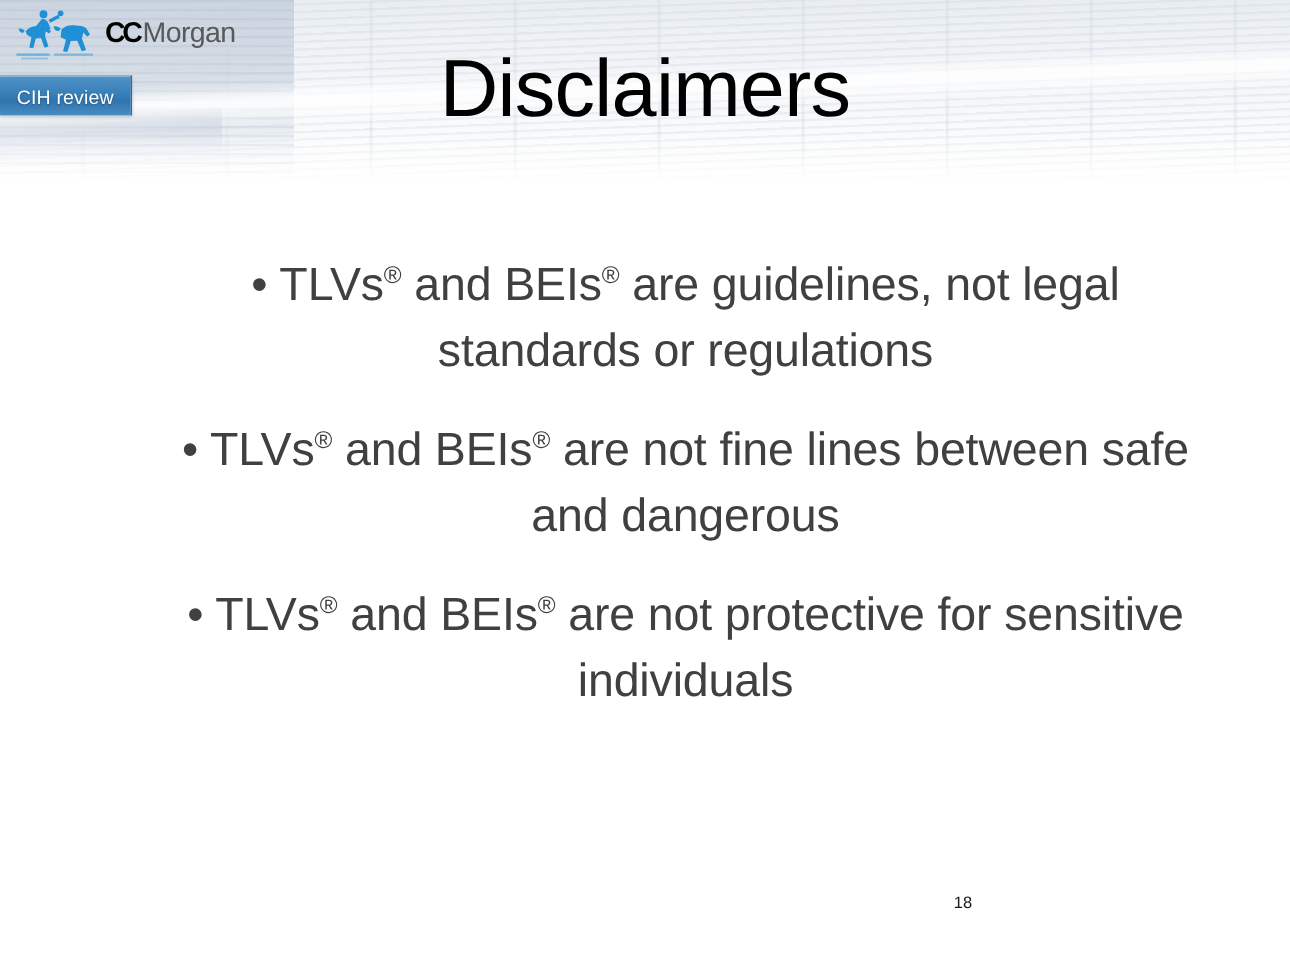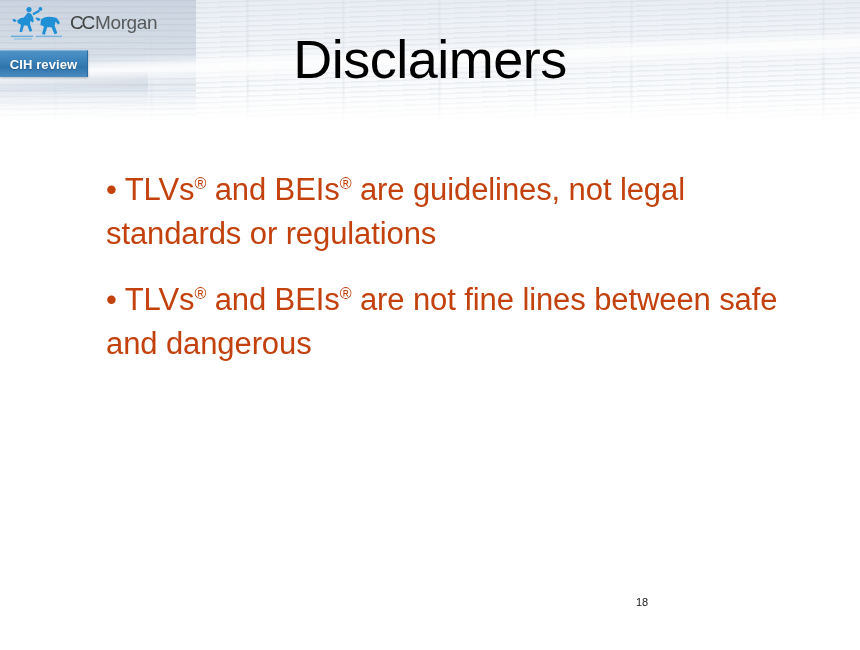--- a/index.html
+++ b/index.html
@@ -119,22 +119,22 @@
     display: block;
   }
   .logo-word {
     font-family: "Liberation Sans", sans-serif;
     font-size: 19px;
     line-height: 1;
     white-space: nowrap;
     letter-spacing: -0.4px;
   }
   .logo-cc {
-    color: #404040;
-    font-weight: normal;
+    color: #000000;
+    font-weight: bold;
     letter-spacing: -2.2px;
     margin-right: 2px;
   }
   .logo-morgan {
     color: #58595b;
     font-weight: normal;
   }
 
   
   .cih-tab {
@@ -148,21 +148,21 @@
     border-right: 1px solid #2a6a9f;
     box-sizing: border-box;
     display: flex;
     align-items: center;
     justify-content: center;
     box-shadow: 0 1px 2px rgba(40,70,100,0.35);
   }
   .cih-tab-label {
     color: #ffffff;
     font-family: "Liberation Sans", sans-serif;
-    font-weight: bold;
+    font-weight: normal;
     font-size: 13px;
     line-height: 1;
     letter-spacing: 0.1px;
     text-shadow: 0 1px 1px rgba(20,50,80,0.45);
     white-space: nowrap;
   }
 
   
   .slide-title {
     position: absolute;
@@ -182,24 +182,25 @@
   .body-area {
     position: absolute;
     left: 106px;
     top: 168px;
     width: 702px;
   }
   .bullet-line {
     font-family: "Liberation Sans", sans-serif;
     font-size: 31px;
     line-height: 44px;
-    color: #c2410c;
+    color: #404040;
     margin: 0 0 0 0;
     text-indent: 0;
     letter-spacing: -0.1px;
+    text-align: center;
   }
   .bullet-line + .bullet-line {
     margin-top: 22px;
   }
   .bullet-line sup {
     font-size: 0.52em;
     vertical-align: super;
     line-height: 0;
   }
 
@@ -262,18 +263,19 @@
 
   <div class="slide-title">Disclaimers</div>
 
   <div class="body-area">
 
     <p class="bullet-line"><span>•</span><span> TLVs</span><sup>®</sup><span> and BEIs</span><sup>®</sup><span> are guidelines, not legal standards or regulations</span></p>
 
     <p class="bullet-line"><span>•</span><span> TLVs</span><sup>®</sup><span> and BEIs</span><sup>®</sup><span> are not fine lines between safe and dangerous</span></p>
 
 
+    <p class="bullet-line"><span>•</span><span> TLVs</span><sup>®</sup><span> and BEIs</span><sup>®</sup><span> are not protective for sensitive individuals</span></p>
 
   </div>
 
   <div class="page-number">18</div>
 
 </div>
 
 </body></html>

